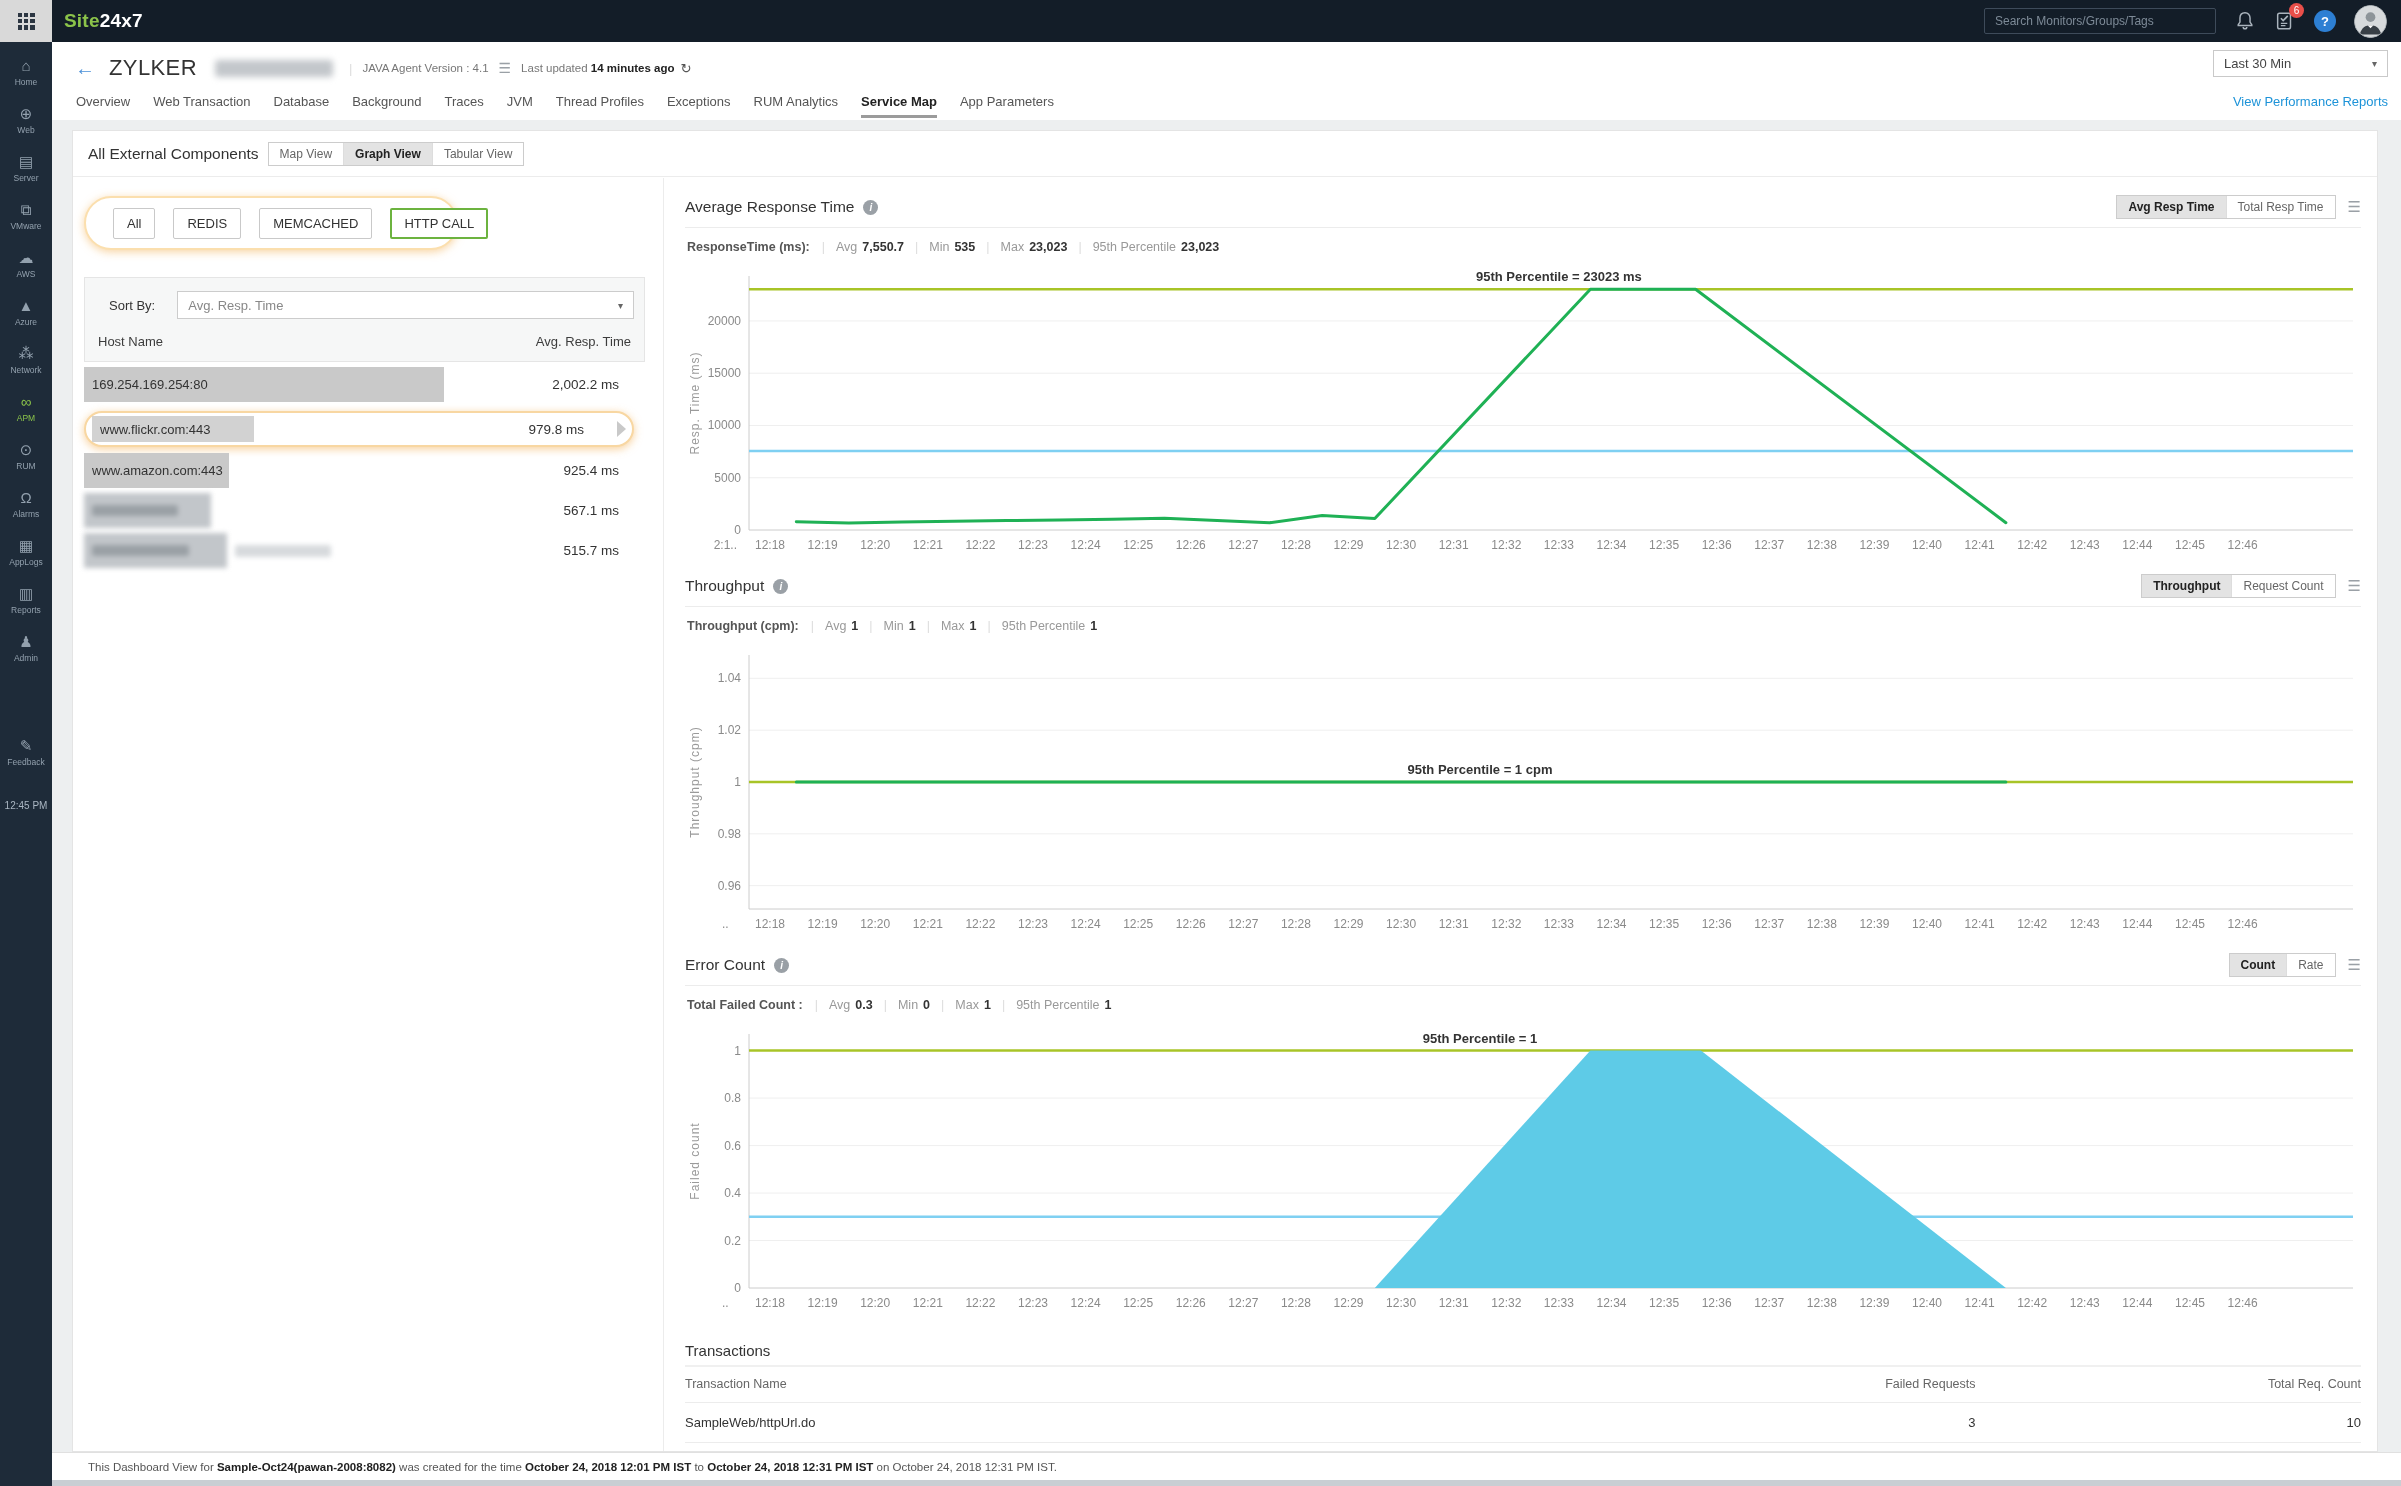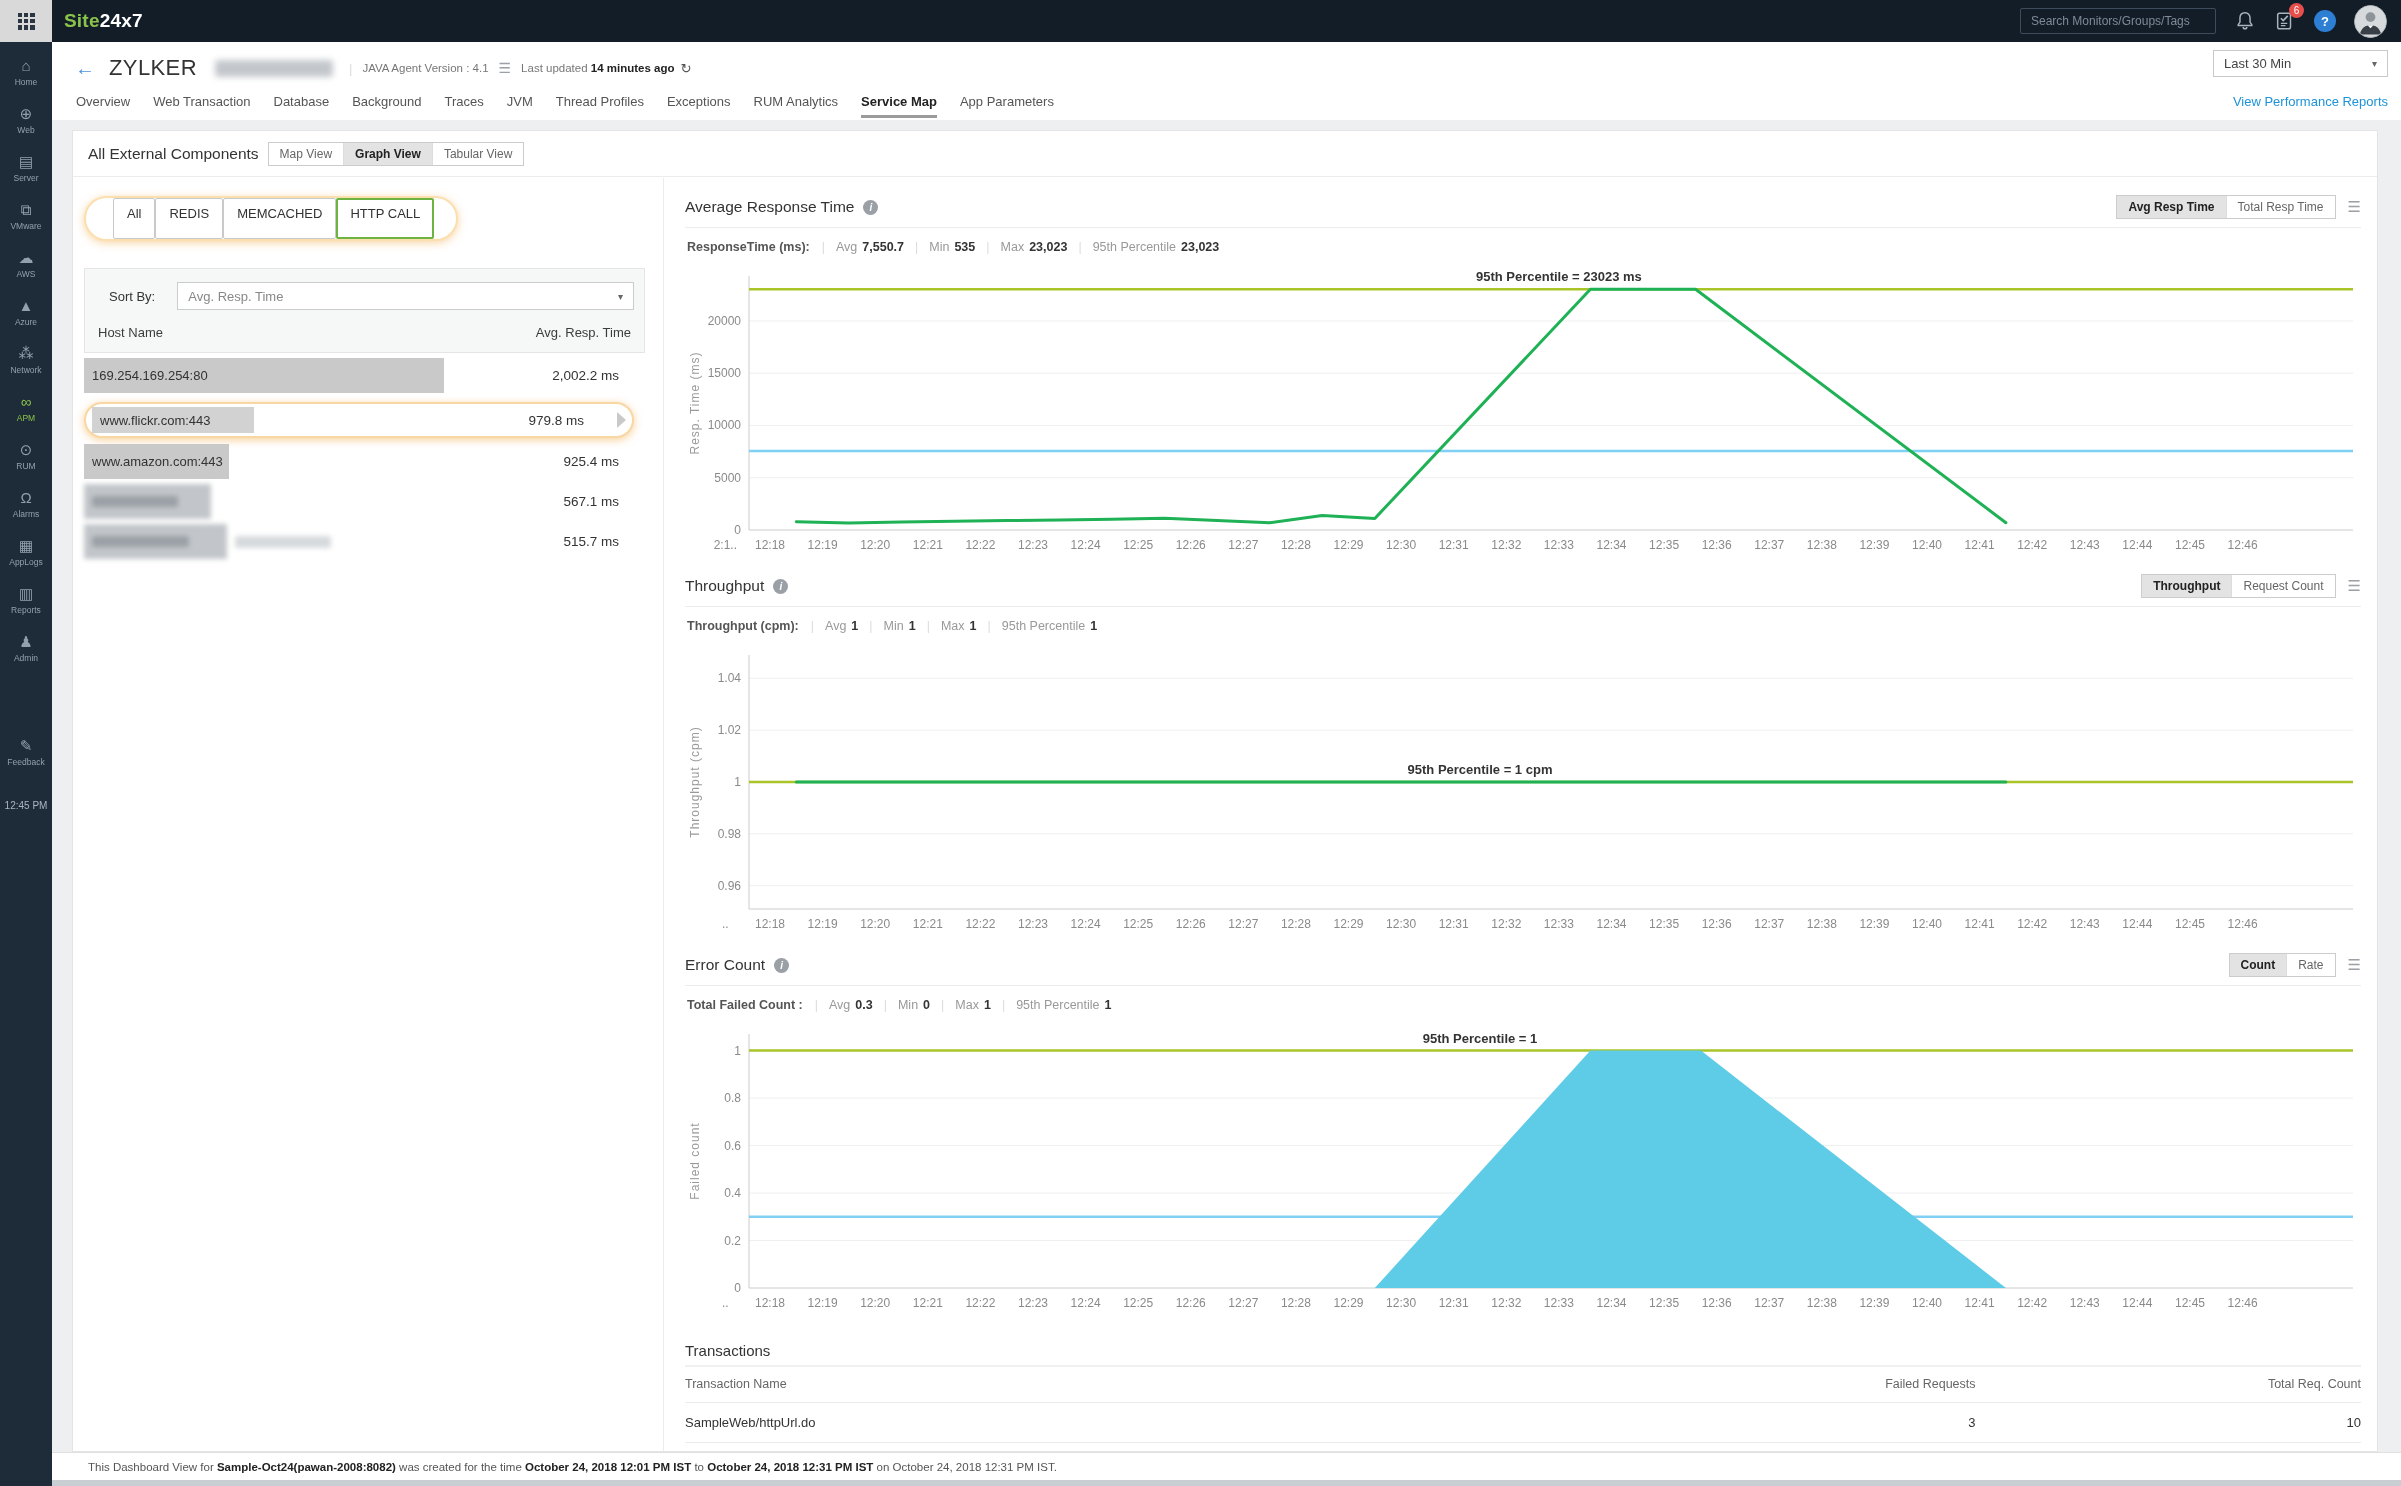--- a/index.html
+++ b/index.html
@@ -8,21 +8,21 @@
 
   
   .topbar{position:absolute;top:0;left:0;right:0;height:42px;background:#131d28;display:flex;align-items:center;z-index:5;}
   .waffle{width:52px;height:42px;background:#d9d9d9;display:flex;align-items:center;justify-content:center;cursor:pointer;}
   .waffle-grid{width:17px;height:17px;display:grid;grid-template-columns:repeat(3,1fr);grid-template-rows:repeat(3,1fr);gap:2px;}
   .waffle-grid i{background:#2c3642;}
   .logo{margin-left:12px;font-size:19px;font-weight:bold;letter-spacing:.2px;}
   .logo .g{color:#8bc34a;}
   .logo .w{color:#ffffff;}
   .topbar-right{margin-left:auto;display:flex;align-items:center;gap:18px;padding-right:14px;}
-  .search{width:196px;height:26px;background:transparent;border:1px solid #3e4b5a;border-radius:2px;color:#9aa7b4;font-size:12px;padding:0 10px;outline:none;font-family:inherit;}
+  .search{width:232px;height:26px;background:transparent;border:1px solid #3e4b5a;border-radius:2px;color:#9aa7b4;font-size:12px;padding:0 10px;outline:none;font-family:inherit;}
   .search::placeholder{color:#7d8a97;}
   .tb-icon{position:relative;display:inline-flex;align-items:center;justify-content:center;cursor:pointer;}
   .badge{position:absolute;top:-7px;right:-8px;min-width:15px;height:15px;border-radius:8px;background:#e94f4a;color:#fff;font-size:10px;line-height:15px;text-align:center;padding:0 3px;}
   .help-circle{width:22px;height:22px;border-radius:50%;background:#2d7fd3;color:#fff;font-size:13px;font-weight:bold;display:flex;align-items:center;justify-content:center;}
   .avatar{width:33px;height:33px;border-radius:50%;background:#d7dadc;overflow:hidden;border:1px solid #aeb4b8;}
 
   
   .sidebar{position:absolute;top:42px;left:0;width:52px;bottom:0;background:#1e2b39;display:flex;flex-direction:column;align-items:center;padding-top:6px;}
   .side-item{width:52px;height:48px;display:flex;flex-direction:column;align-items:center;justify-content:center;cursor:pointer;}
   .side-item .ico{font-size:15px;color:#93a1ae;line-height:16px;}
@@ -55,21 +55,21 @@
   .content{position:absolute;top:78px;left:0;right:0;bottom:34px;background:#edeff0;}
   .panel{position:relative;margin:10px 23px 0 20px;background:#fff;border:1px solid #e4e4e4;height:1322px;}
   .panel-head{display:flex;align-items:center;height:46px;border-bottom:1px solid #ececec;padding-left:15px;}
   .panel-title{font-size:15.5px;color:#333;margin-right:9px;}
   .seg-group{display:inline-flex;border:1px solid #ccc;background:#fff;}
   .seg{padding:4px 11px;font-size:12px;color:#666;border-right:1px solid #ddd;cursor:pointer;white-space:nowrap;}
   .seg:last-child{border-right:none;}
   .seg.active{background:#e3e3e3;color:#222;font-weight:bold;}
 
   .left-col{position:absolute;top:47px;left:0;width:591px;bottom:0;border-right:1px solid #ececec;padding:12px 18px 0 11px;}
-  .glow-pill{width:374px;height:45px;border:2px solid #fbdfae;border-radius:32px;box-shadow:0 2px 9px rgba(243,176,86,.55);display:flex;padding-left:27px;gap:0;margin-top:6px;background:#fff;}
+  .glow-pill{width:374px;height:54px;border:2px solid #fbdfae;border-radius:32px;box-shadow:0 2px 9px rgba(243,176,86,.55);display:flex;align-items:center;padding-left:27px;gap:18px;margin-top:6px;background:#fff;}
   .filter-btn{border:1px solid #c9c9c9;background:#fff;padding:7px 13px;font-size:13px;color:#333;border-radius:2px;cursor:pointer;white-space:nowrap;}
   .filter-btn.active{border:2px solid #6cb33f;padding:6px 12px;}
   .sort-box{margin-top:27px;background:#f6f7f7;border:1px solid #e5e5e5;padding:13px 10px 0 10px;}
   .sort-row{display:flex;align-items:center;}
   .sort-label{font-size:13px;color:#333;margin-left:14px;white-space:nowrap;}
   .sort-select{flex:1;height:28px;border:1px solid #ccc;background:#fff;margin-left:22px;display:flex;align-items:center;justify-content:space-between;padding:0 10px;font-size:13px;color:#888;cursor:pointer;}
   .cols-row{display:flex;justify-content:space-between;padding:15px 3px 12px 3px;font-size:13px;color:#3c3c3c;}
   .host-list{margin-top:4px;}
   .host-row{height:27px;margin:9px 0 13px 0;position:relative;display:flex;align-items:center;cursor:pointer;}
   .host-bar{height:35px;background:#c9c9c9;display:flex;align-items:center;padding-left:8px;overflow:visible;white-space:nowrap;}

